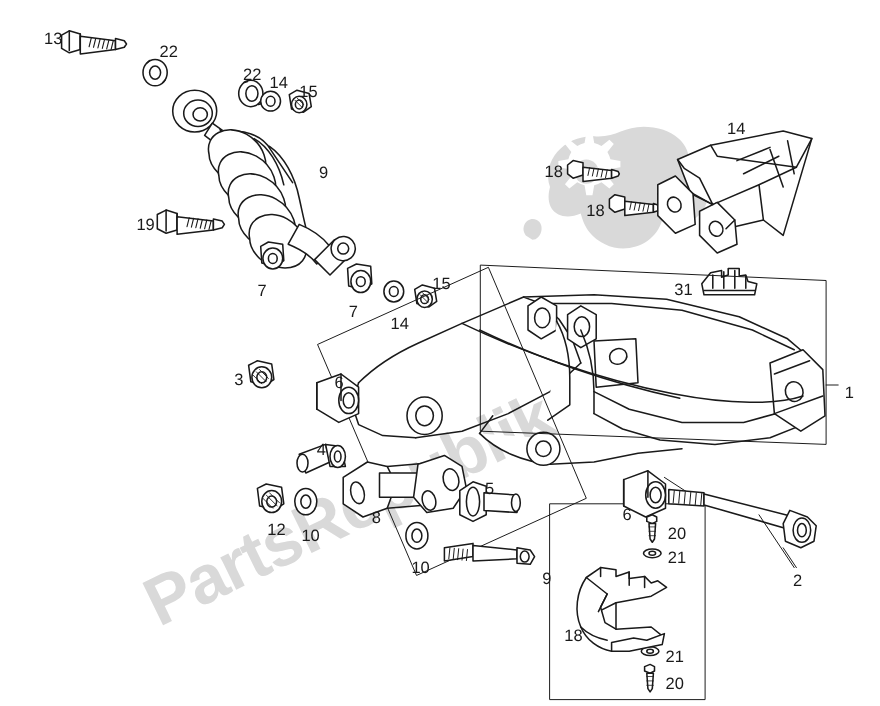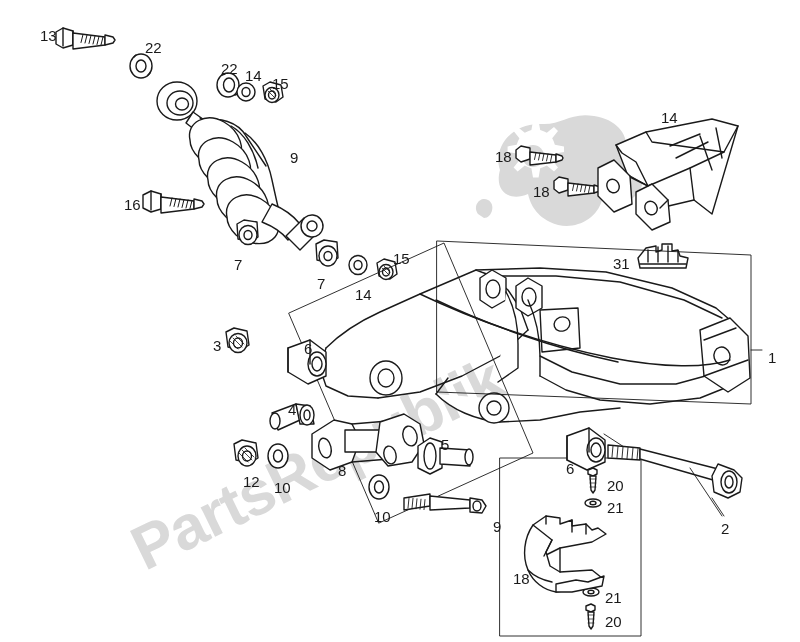--- a/index.html
+++ b/index.html
@@ -376,21 +376,21 @@
     </g>
 
   </svg>
 
   <div class="lbl" style="left:40px;top:28px">13</div>
   <div class="lbl" style="left:145px;top:40px">22</div>
   <div class="lbl" style="left:221px;top:61px">22</div>
   <div class="lbl" style="left:245px;top:68px">14</div>
   <div class="lbl" style="left:272px;top:76px">15</div>
   <div class="lbl" style="left:290px;top:150px">9</div>
-  <div class="lbl" style="left:124px;top:197px">16</div>
+  <div class="lbl" style="left:124px;top:197px">19</div>
   <div class="lbl" style="left:234px;top:257px">7</div>
   <div class="lbl" style="left:317px;top:276px">7</div>
   <div class="lbl" style="left:355px;top:287px">14</div>
   <div class="lbl" style="left:393px;top:251px">15</div>
   <div class="lbl" style="left:495px;top:149px">18</div>
   <div class="lbl" style="left:533px;top:184px">18</div>
   <div class="lbl" style="left:661px;top:110px">14</div>
   <div class="lbl" style="left:613px;top:256px">31</div>
   <div class="lbl" style="left:768px;top:350px">1</div>
   <div class="lbl" style="left:213px;top:338px">3</div>

